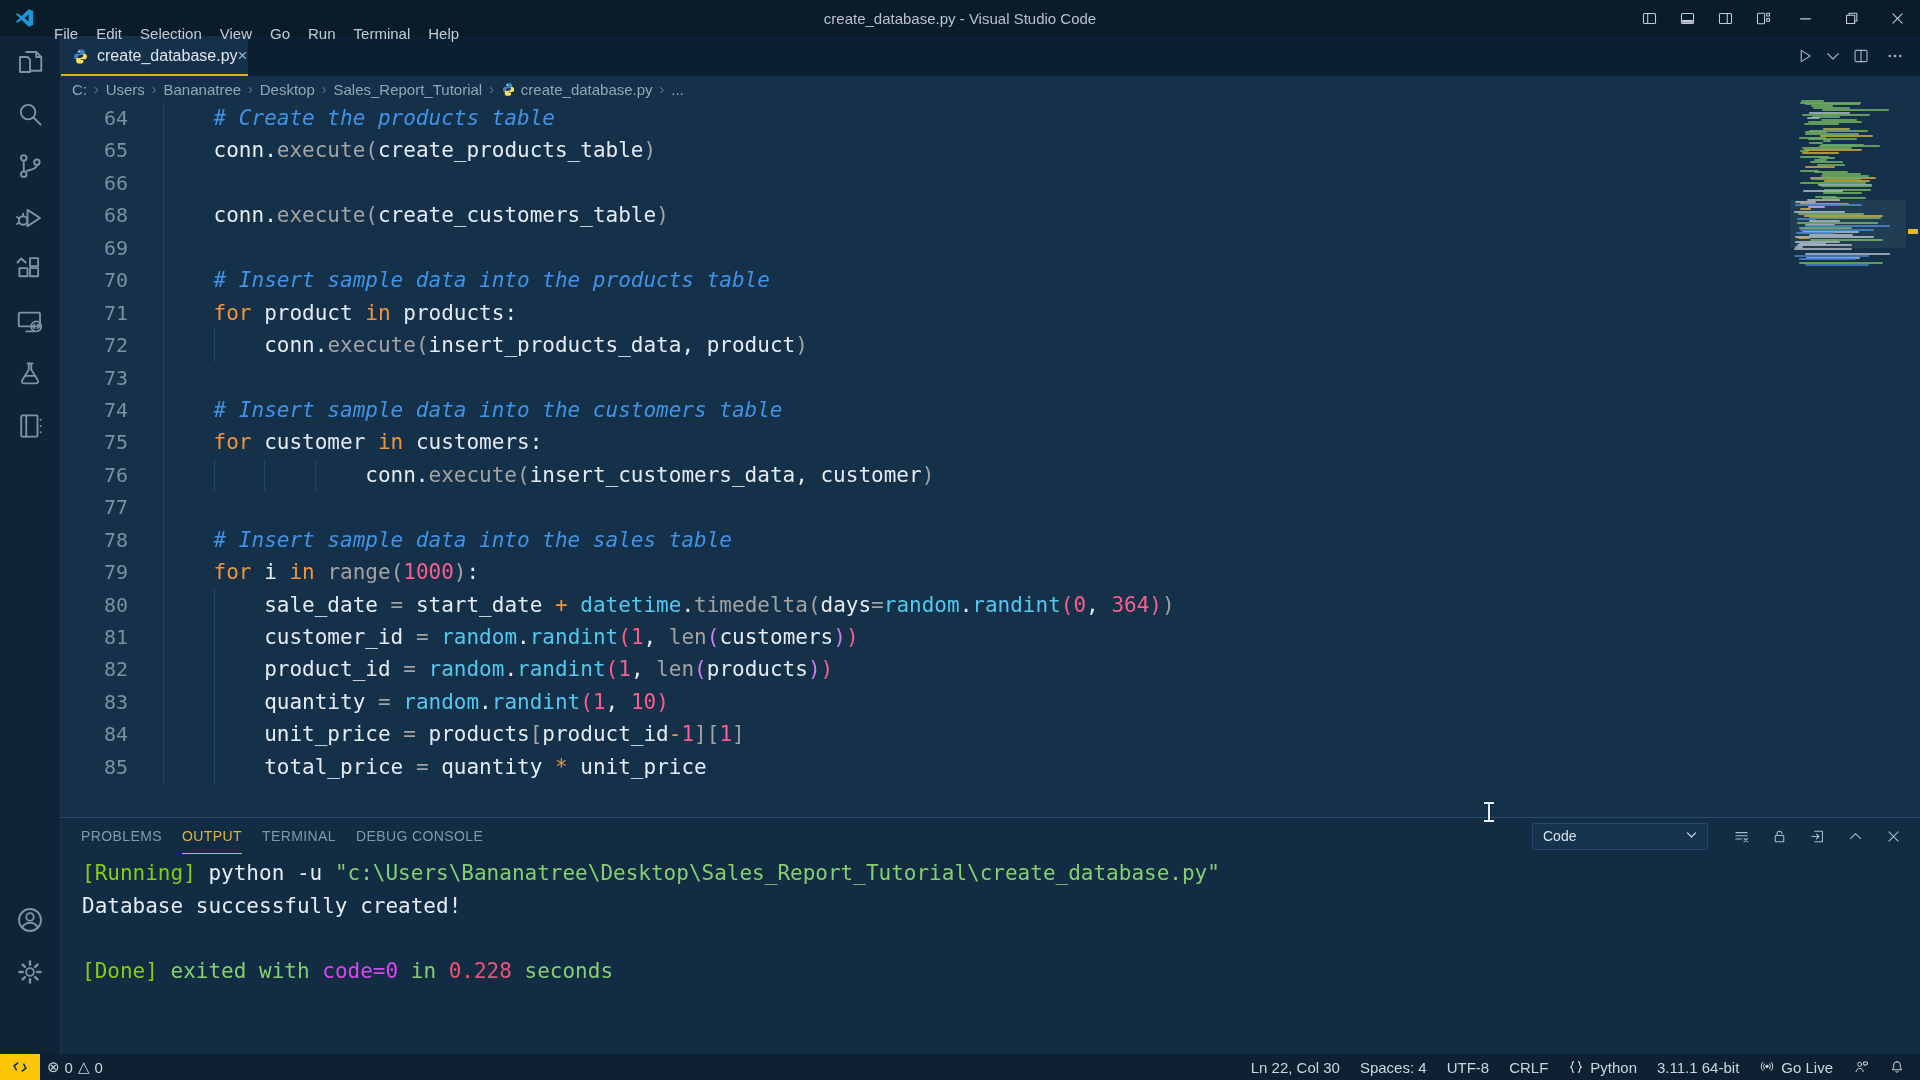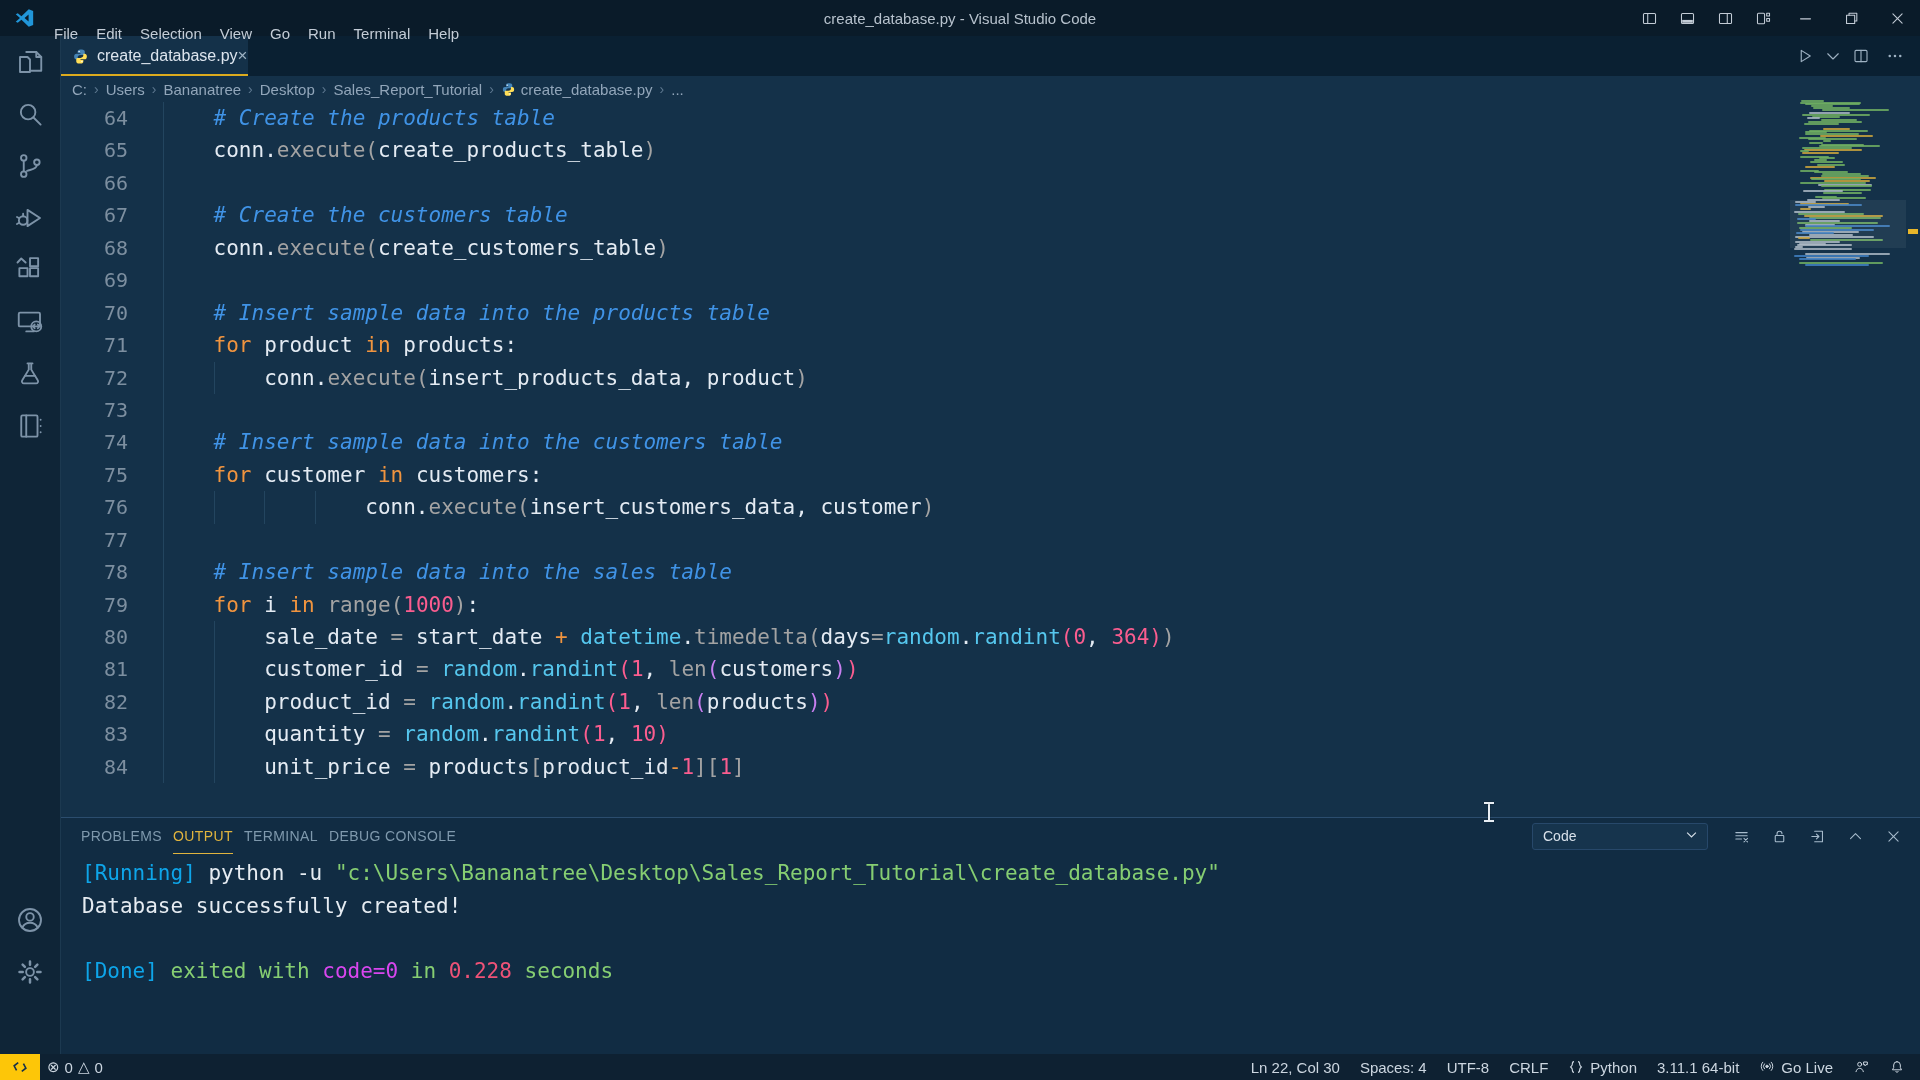--- a/index.html
+++ b/index.html
@@ -62,33 +62,33 @@
   
   .minimap{position:absolute;top:64px;right:14px;width:116px;height:168px;}
   .mm-row{position:absolute;height:2px;border-radius:1px;}
   .mm-slider{position:absolute;left:0;right:0;background:rgba(255,255,255,0.06);}
   .overview-dash{position:absolute;right:2px;top:193px;width:10px;height:5px;background:#e8b62a;}
 
   
   .panel{position:absolute;left:0;right:0;top:781px;bottom:0;background:#112c43;border-top:1px solid #2b4d6e;
     box-sizing:border-box;}
   .panel-header{height:36px;display:flex;align-items:center;padding:0 14px 0 21px;}
-  .panel-tabs{display:flex;gap:11px;}
+  .panel-tabs{display:flex;gap:20px;}
   .panel-tab{font-size:14px;letter-spacing:.4px;color:#7f99ad;line-height:34px;border-bottom:1px solid transparent;}
   .panel-tab.active{color:#e0b43e;border-bottom-color:#e0b43e;}
   .panel-right{margin-left:auto;display:flex;align-items:center;gap:10px;color:#a8bccd;}
   .channel-select{display:flex;align-items:center;justify-content:space-between;width:176px;height:27px;
     background:#16344d;border:1px solid #27486a;border-radius:3px;color:#d8e1ea;font-size:14px;
     padding:0 8px 0 10px;box-sizing:border-box;margin-right:10px;}
   .ph-btn{width:26px;height:26px;display:flex;align-items:center;justify-content:center;}
   .ph-btn svg{width:17px;height:17px;}
   .panel-content{padding:3px 0 0 22px;font-family:"DejaVu Sans Mono","Liberation Mono",monospace;
     font-size:21px;}
   .out-line{height:32.5px;line-height:32.5px;white-space:pre;}
-  .ot-p{color:#e6ecf2}.ot-b{color:#0ea5e9}.ot-gr{color:#86ce72}.ot-v{color:#d946ef}.ot-r{color:#ee5277}
+  .ot-p{color:#e6ecf2}.ot-b{color:#84cc16}.ot-gr{color:#86ce72}.ot-v{color:#d946ef}.ot-r{color:#ee5277}
 
   
   .statusbar{position:absolute;left:0;bottom:0;width:1920px;height:26px;background:#0e2132;
     display:flex;align-items:center;color:#ccd6e0;font-size:15px;z-index:50;}
   .remote-block{width:40px;height:26px;background:#fdc608;color:#163049;display:flex;align-items:center;
     justify-content:center;font-weight:bold;}
   .remote-block svg{width:16px;height:16px;}
   .sb-group{display:flex;align-items:center;gap:5px;padding:0 7px;height:26px;}
   .sb-right{margin-left:auto;display:flex;align-items:center;gap:6px;padding-right:8px;}
   .sb-item{display:flex;align-items:center;gap:6px;padding:0 7px;height:26px;}
@@ -315,38 +315,38 @@
       <span class="bc-sep">›</span>
       <span class="bc-item">
         <span>...</span>
       </span>
     </div>
 
   <div class="code-area" id="code-area">
       <div class="code-line"><span class="ln">64</span><span class="code-text"><i class="guide" style="left: calc(0ch);"></i><span class="tk-p">    </span><span class="tk-c"># Create the products table</span></span></div>
       <div class="code-line"><span class="ln">65</span><span class="code-text"><i class="guide" style="left: calc(0ch);"></i><span class="tk-p">    conn.</span><span class="tk-f">execute</span><span class="tk-f">(</span><span class="tk-p">create_products_table</span><span class="tk-f">)</span></span></div>
       <div class="code-line"><span class="ln">66</span><span class="code-text"><i class="guide" style="left: calc(0ch);"></i></span></div>
-      <div class="code-line"><span class="ln">67</span><span class="code-text"><i class="guide" style="left: calc(0ch);"></i><span class="tk-p">    </span><span class="tk-c"># Create the customers table</span></span></div>
       <div class="code-line"><span class="ln">68</span><span class="code-text"><i class="guide" style="left: calc(0ch);"></i><span class="tk-p">    conn.</span><span class="tk-f">execute</span><span class="tk-f">(</span><span class="tk-p">create_customers_table</span><span class="tk-f">)</span></span></div>
       <div class="code-line"><span class="ln">69</span><span class="code-text"><i class="guide" style="left: calc(0ch);"></i></span></div>
       <div class="code-line"><span class="ln">70</span><span class="code-text"><i class="guide" style="left: calc(0ch);"></i><span class="tk-p">    </span><span class="tk-c"># Insert sample data into the products table</span></span></div>
       <div class="code-line"><span class="ln">71</span><span class="code-text"><i class="guide" style="left: calc(0ch);"></i><span class="tk-p">    </span><span class="tk-k">for</span><span class="tk-p"> product </span><span class="tk-k">in</span><span class="tk-p"> products:</span></span></div>
       <div class="code-line"><span class="ln">72</span><span class="code-text"><i class="guide" style="left: calc(0ch);"></i><i class="guide" style="left: calc(4ch);"></i><span class="tk-p">        conn.</span><span class="tk-f">execute</span><span class="tk-f">(</span><span class="tk-p">insert_products_data, product</span><span class="tk-f">)</span></span></div>
       <div class="code-line"><span class="ln">73</span><span class="code-text"><i class="guide" style="left: calc(0ch);"></i></span></div>
       <div class="code-line"><span class="ln">74</span><span class="code-text"><i class="guide" style="left: calc(0ch);"></i><span class="tk-p">    </span><span class="tk-c"># Insert sample data into the customers table</span></span></div>
       <div class="code-line"><span class="ln">75</span><span class="code-text"><i class="guide" style="left: calc(0ch);"></i><span class="tk-p">    </span><span class="tk-k">for</span><span class="tk-p"> customer </span><span class="tk-k">in</span><span class="tk-p"> customers:</span></span></div>
       <div class="code-line"><span class="ln">76</span><span class="code-text"><i class="guide" style="left: calc(0ch);"></i><i class="guide" style="left: calc(4ch);"></i><i class="guide" style="left: calc(8ch);"></i><i class="guide" style="left: calc(12ch);"></i><span class="tk-p">                conn.</span><span class="tk-f">execute</span><span class="tk-f">(</span><span class="tk-p">insert_customers_data, customer</span><span class="tk-f">)</span></span></div>
       <div class="code-line"><span class="ln">77</span><span class="code-text"><i class="guide" style="left: calc(0ch);"></i></span></div>
       <div class="code-line"><span class="ln">78</span><span class="code-text"><i class="guide" style="left: calc(0ch);"></i><span class="tk-p">    </span><span class="tk-c"># Insert sample data into the sales table</span></span></div>
       <div class="code-line"><span class="ln">79</span><span class="code-text"><i class="guide" style="left: calc(0ch);"></i><span class="tk-p">    </span><span class="tk-k">for</span><span class="tk-p"> i </span><span class="tk-k">in</span><span class="tk-p"> </span><span class="tk-f">range</span><span class="tk-f">(</span><span class="tk-n">1000</span><span class="tk-f">)</span><span class="tk-p">:</span></span></div>
       <div class="code-line"><span class="ln">80</span><span class="code-text"><i class="guide" style="left: calc(0ch);"></i><i class="guide" style="left: calc(4ch);"></i><span class="tk-p">        sale_date </span><span class="tk-f">=</span><span class="tk-p"> start_date </span><span class="tk-k">+</span><span class="tk-p"> </span><span class="tk-t">datetime</span><span class="tk-p">.</span><span class="tk-f">timedelta</span><span class="tk-f">(</span><span class="tk-p">days</span><span class="tk-f">=</span><span class="tk-t">random</span><span class="tk-p">.</span><span class="tk-t">randint</span><span class="tk-n">(</span><span class="tk-n">0</span><span class="tk-p">, </span><span class="tk-n">364</span><span class="tk-n">)</span><span class="tk-f">)</span></span></div>
       <div class="code-line"><span class="ln">81</span><span class="code-text"><i class="guide" style="left: calc(0ch);"></i><i class="guide" style="left: calc(4ch);"></i><span class="tk-p">        customer_id </span><span class="tk-f">=</span><span class="tk-p"> </span><span class="tk-t">random</span><span class="tk-p">.</span><span class="tk-t">randint</span><span class="tk-n">(</span><span class="tk-n">1</span><span class="tk-p">, </span><span class="tk-f">len</span><span class="tk-v">(</span><span class="tk-p">customers</span><span class="tk-v">)</span><span class="tk-n">)</span></span></div>
       <div class="code-line"><span class="ln">82</span><span class="code-text"><i class="guide" style="left: calc(0ch);"></i><i class="guide" style="left: calc(4ch);"></i><span class="tk-p">        product_id </span><span class="tk-f">=</span><span class="tk-p"> </span><span class="tk-t">random</span><span class="tk-p">.</span><span class="tk-t">randint</span><span class="tk-n">(</span><span class="tk-n">1</span><span class="tk-p">, </span><span class="tk-f">len</span><span class="tk-v">(</span><span class="tk-p">products</span><span class="tk-v">)</span><span class="tk-n">)</span></span></div>
       <div class="code-line"><span class="ln">83</span><span class="code-text"><i class="guide" style="left: calc(0ch);"></i><i class="guide" style="left: calc(4ch);"></i><span class="tk-p">        quantity </span><span class="tk-f">=</span><span class="tk-p"> </span><span class="tk-t">random</span><span class="tk-p">.</span><span class="tk-t">randint</span><span class="tk-n">(</span><span class="tk-n">1</span><span class="tk-p">, </span><span class="tk-n">10</span><span class="tk-n">)</span></span></div>
       <div class="code-line"><span class="ln">84</span><span class="code-text"><i class="guide" style="left: calc(0ch);"></i><i class="guide" style="left: calc(4ch);"></i><span class="tk-p">        unit_price </span><span class="tk-f">=</span><span class="tk-p"> products</span><span class="tk-f">[</span><span class="tk-p">product_id</span><span class="tk-k">-</span><span class="tk-n">1</span><span class="tk-f">]</span><span class="tk-f">[</span><span class="tk-n">1</span><span class="tk-f">]</span></span></div>
+      <div class="code-line"><span class="ln">85</span><span class="code-text"><i class="guide" style="left: calc(0ch);"></i><i class="guide" style="left: calc(4ch);"></i><span class="tk-p">        total_price </span><span class="tk-f">=</span><span class="tk-p"> quantity </span><span class="tk-k">*</span><span class="tk-p"> unit_price</span></span></div>
     </div>
 
   <div class="minimap" id="minimap">
       <div class="mm-row" style="top: 0px; left: 11.0023px; width: 22.6386px; background: rgb(111, 174, 98); opacity: 0.85;"></div>
       <div class="mm-row" style="top: 1.74px; left: 10.0425px; width: 60.7323px; background: rgb(111, 174, 98); opacity: 0.85;"></div>
       <div class="mm-row" style="top: 3.48px; left: 15.3954px; width: 54.8753px; background: rgb(111, 174, 98); opacity: 0.85;"></div>
       <div class="mm-row" style="top: 5.22px; left: 20.9623px; width: 22.1047px; background: rgb(111, 174, 98); opacity: 0.85;"></div>
       <div class="mm-row" style="top: 6.96px; left: 22.5704px; width: 37.2353px; background: rgb(111, 174, 98); opacity: 0.85;"></div>
       <div class="mm-row" style="top: 8.7px; left: 32.4171px; width: 66.1932px; background: rgb(111, 174, 98); opacity: 0.85;"></div>
       <div class="mm-row" style="top: 12.18px; left: 18.9002px; width: 41.0188px; background: rgb(168, 182, 194); opacity: 0.85;"></div>

